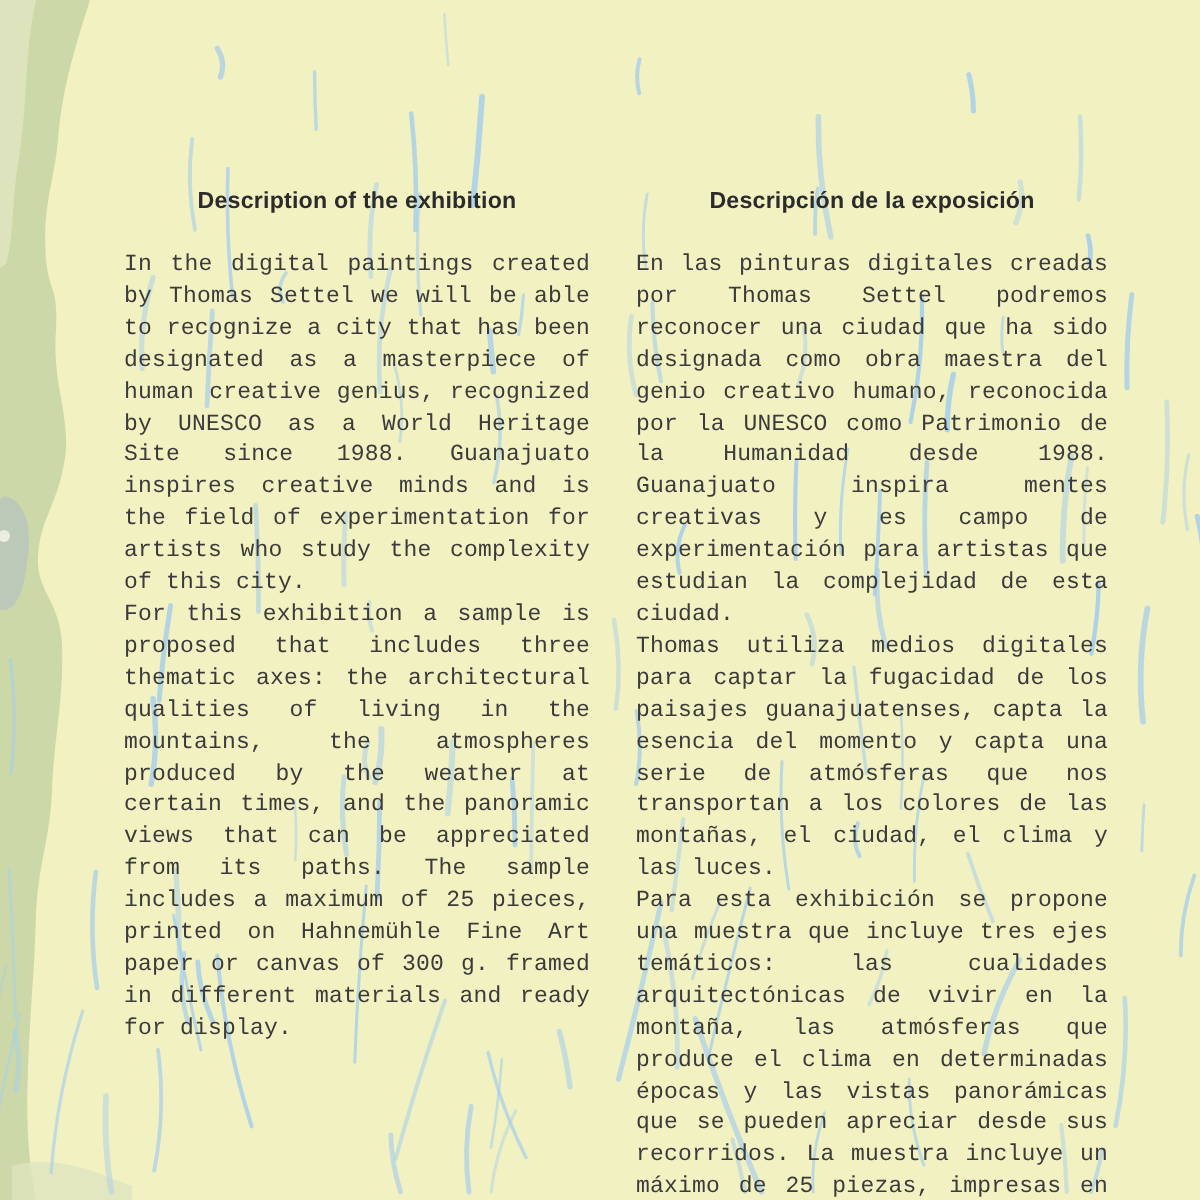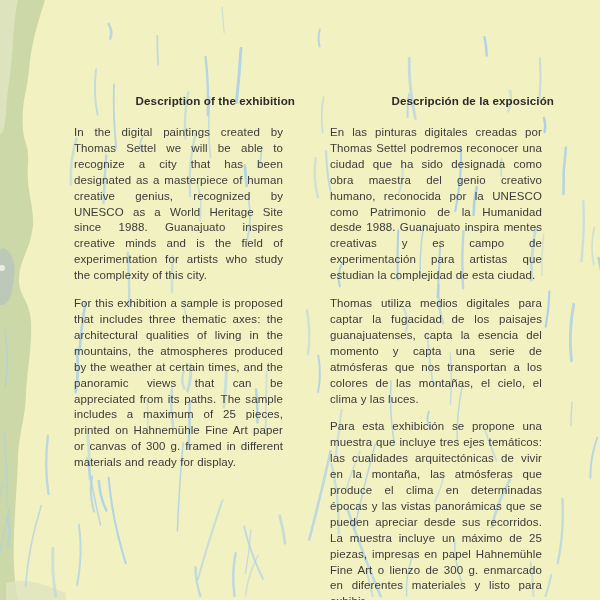--- a/index.html
+++ b/index.html
@@ -27,23 +27,23 @@
   .col{
     position:absolute;top:94px;width:233px;
     color:var(--ink);
     font-size:11.5px;line-height:15.9px;font-weight:400;
     text-align:justify;text-justify:inter-word;
     letter-spacing:.1px;
   }
   .col h2{
     font-size:11.6px;line-height:14px;font-weight:700;
     color:var(--ink_bold);
-    margin:0 0 17px 0;letter-spacing:.1px;text-align:right;
+    margin:0 0 17px 0;letter-spacing:.1px;text-align:center;
   }
-  .col p{margin:12px;}
+  .col p{margin:0;font-family:Liberation Mono, monospace;}
   #col-en{left:62px;}
   #col-es{left:318px;width:236px;}
 </style>
 </head>
 <body>
 
 <main class="canvas">
 
   <svg class="bg-art" viewBox="0 0 600 600" xmlns="http://www.w3.org/2000/svg" aria-hidden="true">
     <g>
@@ -169,17 +169,17 @@
 
   <section class="col" id="col-en">
     <h2>Description of the exhibition</h2>
     <p>In the digital paintings created by Thomas Settel we will be able to recognize a city that has been designated as a masterpiece of human creative genius, recognized by UNESCO as a World Heritage Site since 1988. Guanajuato inspires creative minds and is the field of experimentation for artists who study the complexity of this city.</p>
     <p>For this exhibition a sample is proposed that includes three thematic axes: the architectural qualities of living in the mountains, the atmospheres produced by the weather at certain times, and the panoramic views that can be appreciated from its paths. The sample includes a maximum of 25 pieces, printed on Hahnemühle Fine Art paper or canvas of 300 g. framed in different materials and ready for display.</p>
   </section>
 
   <section class="col" id="col-es">
     <h2>Descripción de la exposición</h2>
     <p>En las pinturas digitales creadas por Thomas Settel podremos reconocer una ciudad que ha sido designada como obra maestra del genio creativo humano, reconocida por la UNESCO como Patrimonio de la Humanidad desde 1988. Guanajuato inspira mentes creativas y es campo de experimentación para artistas que estudian la complejidad de esta ciudad.</p>
-    <p>Thomas utiliza medios digitales para captar la fugacidad de los paisajes guanajuatenses, capta la esencia del momento y capta una serie de atmósferas que nos transportan a los colores de las montañas, el cielo, el clima y las luces.</p>
+    <p>Thomas utiliza medios digitales para captar la fugacidad de los paisajes guanajuatenses, capta la esencia del momento y capta una serie de atmósferas que nos transportan a los colores de las montañas, el ciudad, el clima y las luces.</p>
     <p>Para esta exhibición se propone una muestra que incluye tres ejes temáticos: las cualidades arquitectónicas de vivir en la montaña, las atmósferas que produce el clima en determinadas épocas y las vistas panorámicas que se pueden apreciar desde sus recorridos. La muestra incluye un máximo de 25 piezas, impresas en papel Hahnemühle Fine Art o lienzo de 300 g. enmarcado en diferentes materiales y listo para exhibir.</p>
   </section>
 
 </main>
 
 </body></html>

